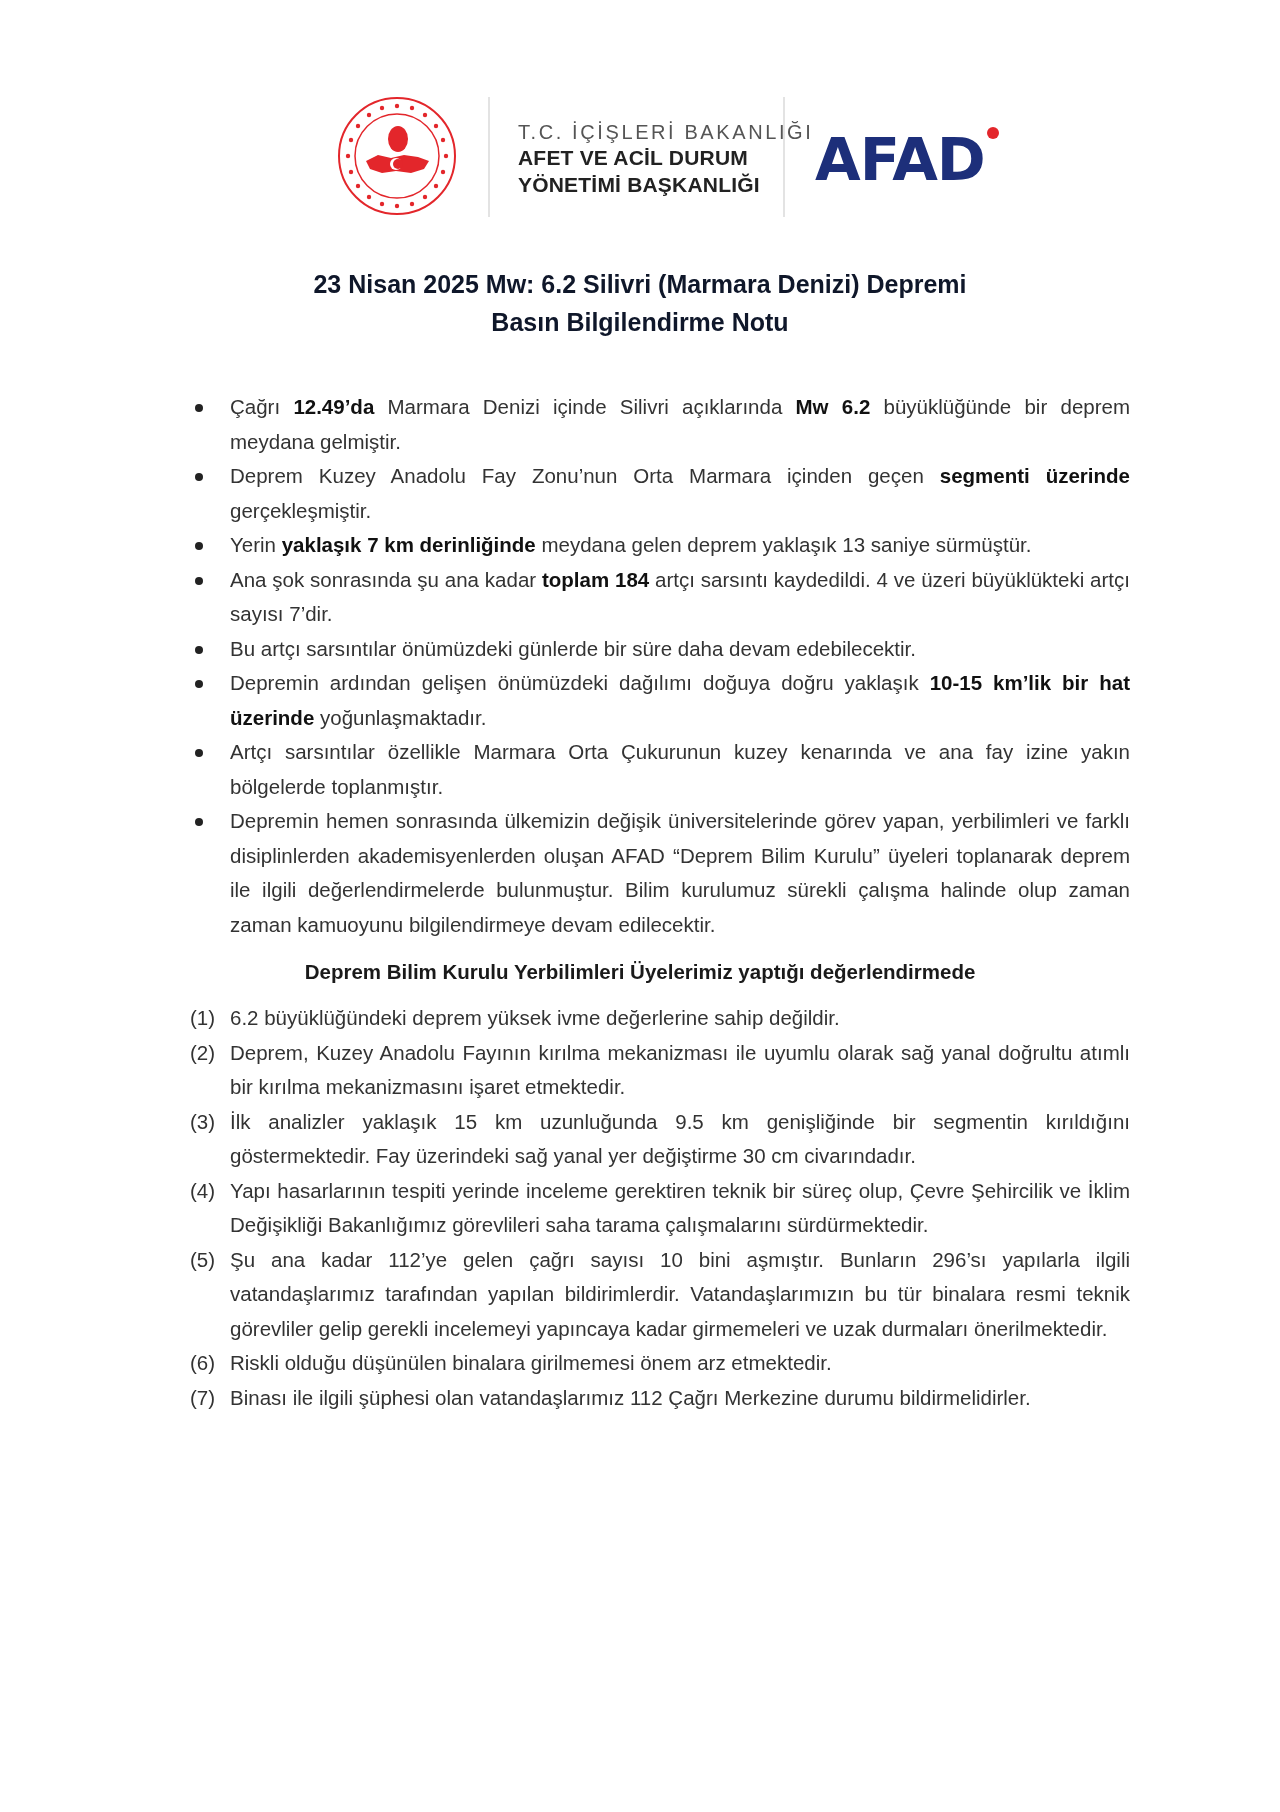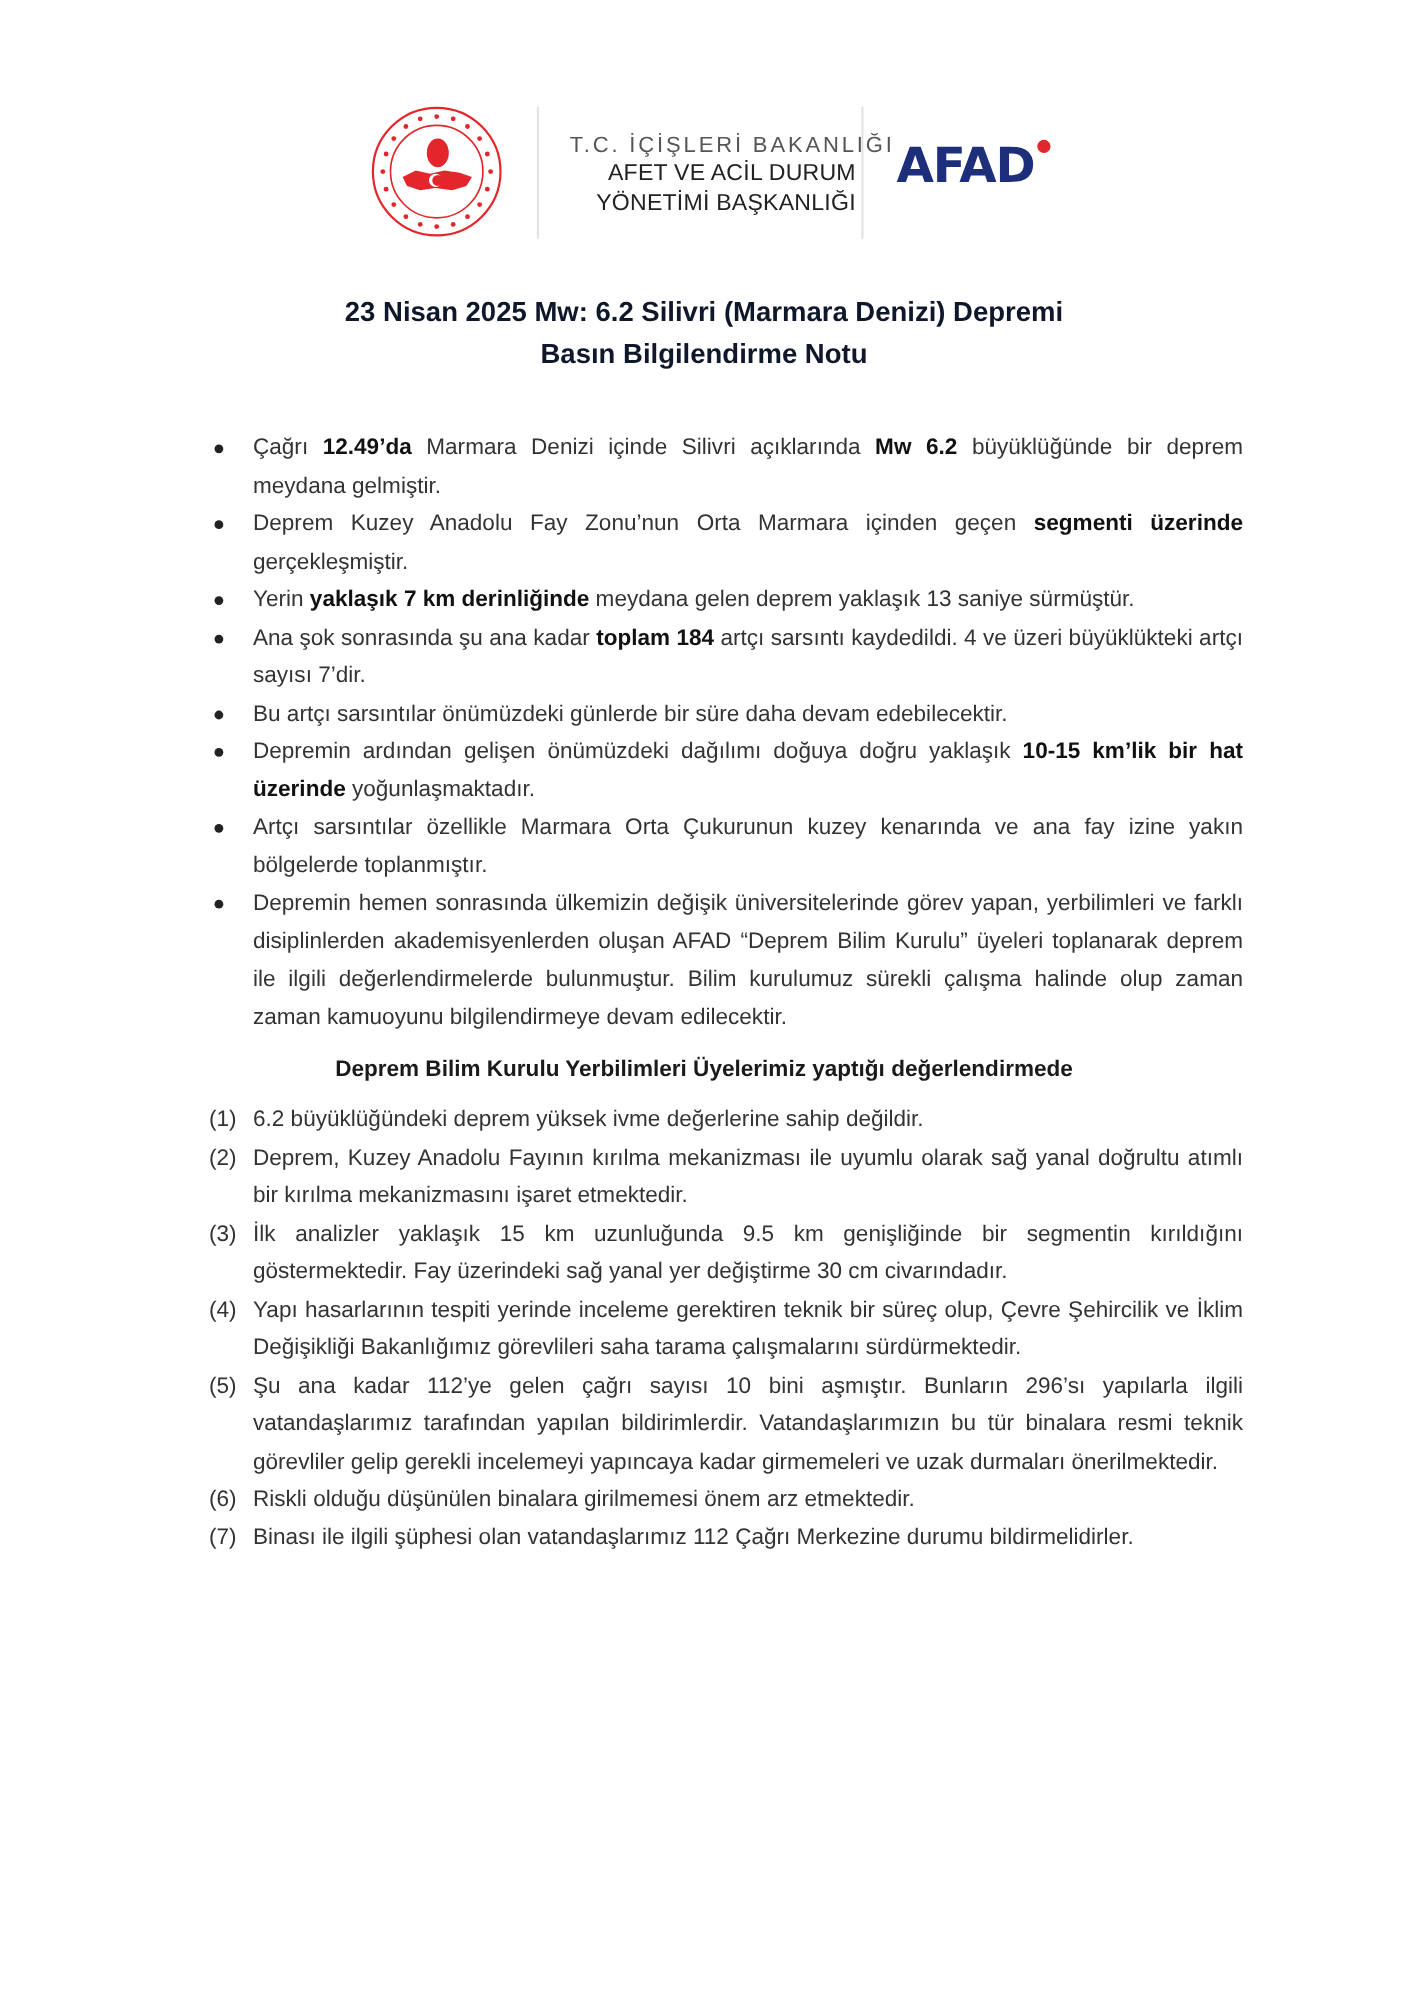--- a/index.html
+++ b/index.html
@@ -7,23 +7,23 @@
          font-family: "Liberation Sans", "DejaVu Sans", sans-serif; color: #1a1a1a; }
   .page { position: absolute; left: 0; top: 0; width: 1280px; height: 1812px; }
 
   
   .header { position: absolute; top: 95px; left: 0; width: 1280px; height: 125px; }
   .emblem { position: absolute; left: 336px; top: 0; width: 122px; height: 122px; }
   .sep1 { position: absolute; left: 488px; top: 2px; width: 2px; height: 120px; background: #e3e3e3; }
   .sep2 { position: absolute; left: 783px; top: 2px; width: 2px; height: 120px; background: #e3e3e3; }
   .ministry { position: absolute; left: 518px; top: 26px; width: 260px; }
   .ministry .line1 { font-size: 20px; letter-spacing: 2.6px; color: #555; white-space: nowrap; }
-  .ministry .line2, .ministry .line3 { font-size: 21px; font-weight: normal; color: #222; line-height: 27px; white-space: nowrap; letter-spacing: 0.2px; text-align: right; }
+  .ministry .line2, .ministry .line3 { font-size: 21px; font-weight: bold; color: #222; line-height: 27px; white-space: nowrap; letter-spacing: 0.2px; }
   .afad-logo { position: absolute; left: 815px; top: 30px; }
-  .afad-logo .word { font-size: 44px; font-weight: bold; color: #1d2f7a; letter-spacing: -1px; font-family: "DejaVu Sans", sans-serif; }
+  .afad-logo .word { font-size: 59px; font-weight: bold; color: #1d2f7a; letter-spacing: -1px; font-family: "DejaVu Sans", sans-serif; }
   .afad-logo .flag { position: absolute; right: -14px; top: 2px; width: 12px; height: 12px; border-radius: 50%; background: #e3262b; }
 
   
   .title { position: absolute; top: 265px; left: 0; width: 1280px; text-align: center; }
   .title .t1, .title .t2 { font-size: 25px; font-weight: bold; color: #0f172a; line-height: 38px; }
 
   
   .content { position: absolute; left: 150px; top: 390px; width: 980px; font-size: 20.5px; color: #333; }
   ul.bullets { list-style: none; margin: 0; padding: 0; }
   ul.bullets li { position: relative; padding-left: 80px; line-height: 34.5px; text-align: justify; margin-bottom: 0; }

